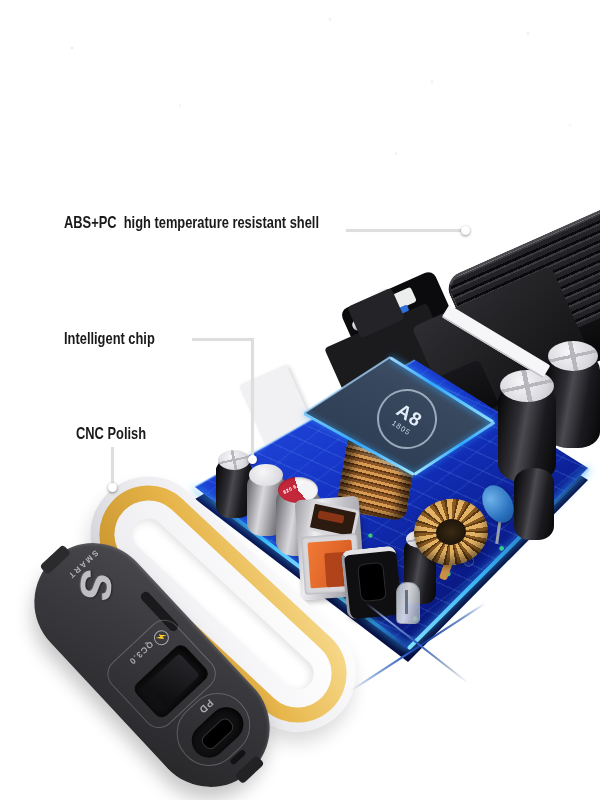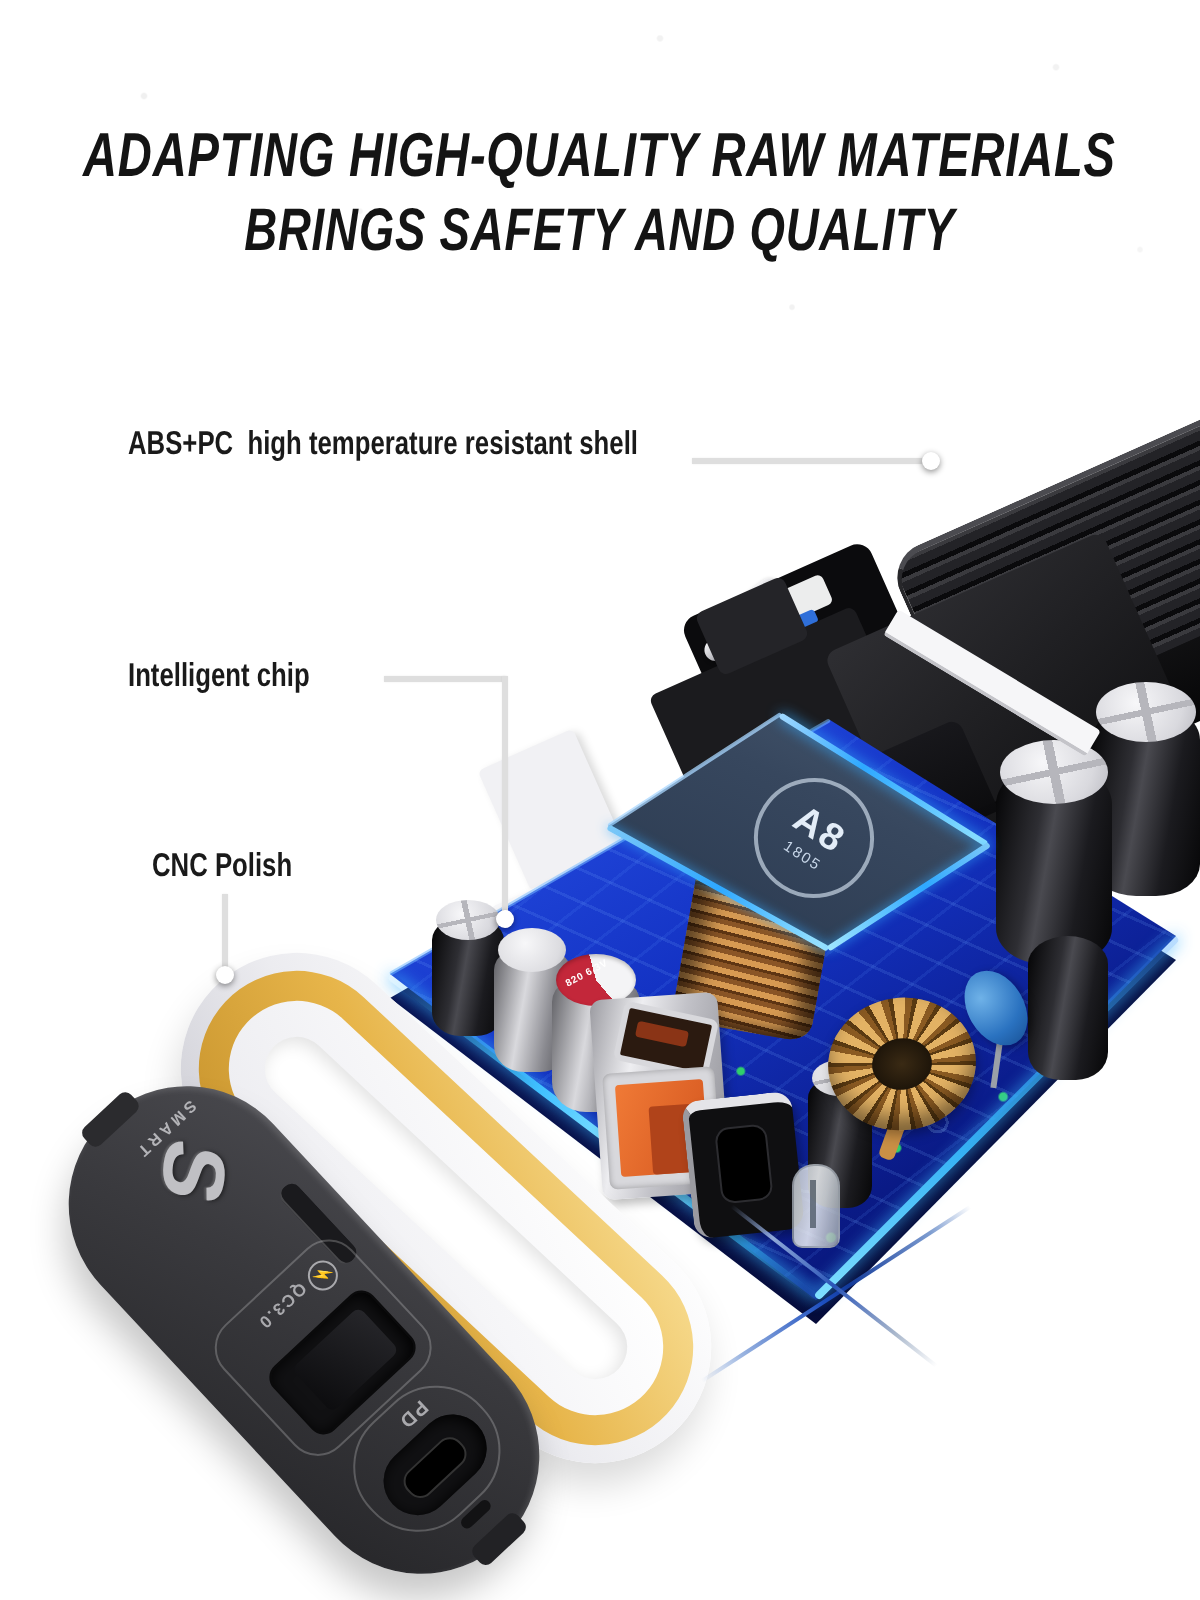--- a/index.html
+++ b/index.html
@@ -185,24 +185,20 @@
   .sp2{left:352px;top:642px;width:130px;transform:rotate(38deg);
     background:linear-gradient(90deg,transparent,#8fa8d8 20%,#2a55b8 50%,#aab8cc 80%,transparent);}
 </style>
 </head>
 <body>
 
 <div class="stage">
 
   <div class="abs noise"></div>
 
-  <div class="abs title-wrap">
-    <div class="title-line l1">ADAPTING HIGH-QUALITY RAW MATERIALS</div>
-    <div class="title-line l2">BRINGS SAFETY AND QUALITY</div>
-  </div>
 
   <div class="abs shell-body"></div>
   <div class="abs shell-ribs"></div>
   <div class="abs shell-mouth"></div>
   <div class="abs shell-tongue"></div>
   <div class="abs shell-tongue2"></div>
   <div class="abs pin pin1"></div>
   <div class="abs pin pin2"></div>
 
   <div class="abs blk blk1"></div>

